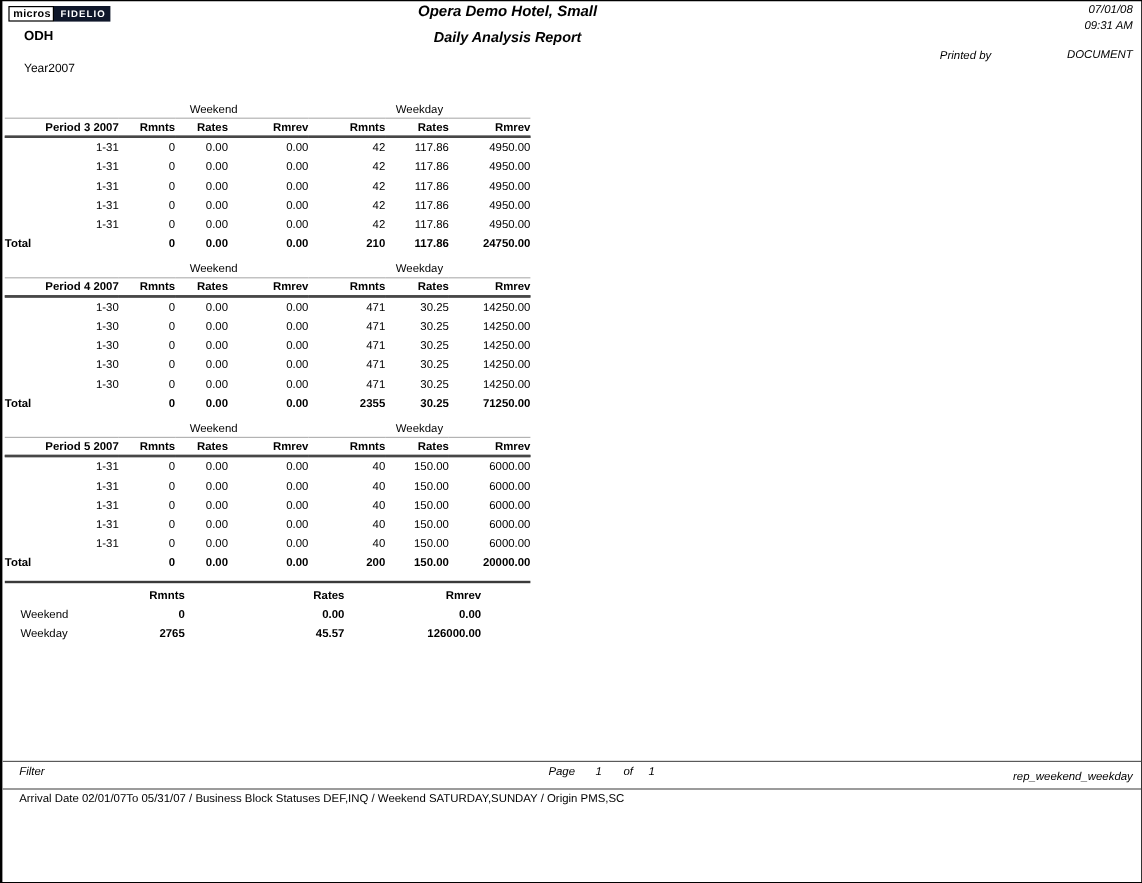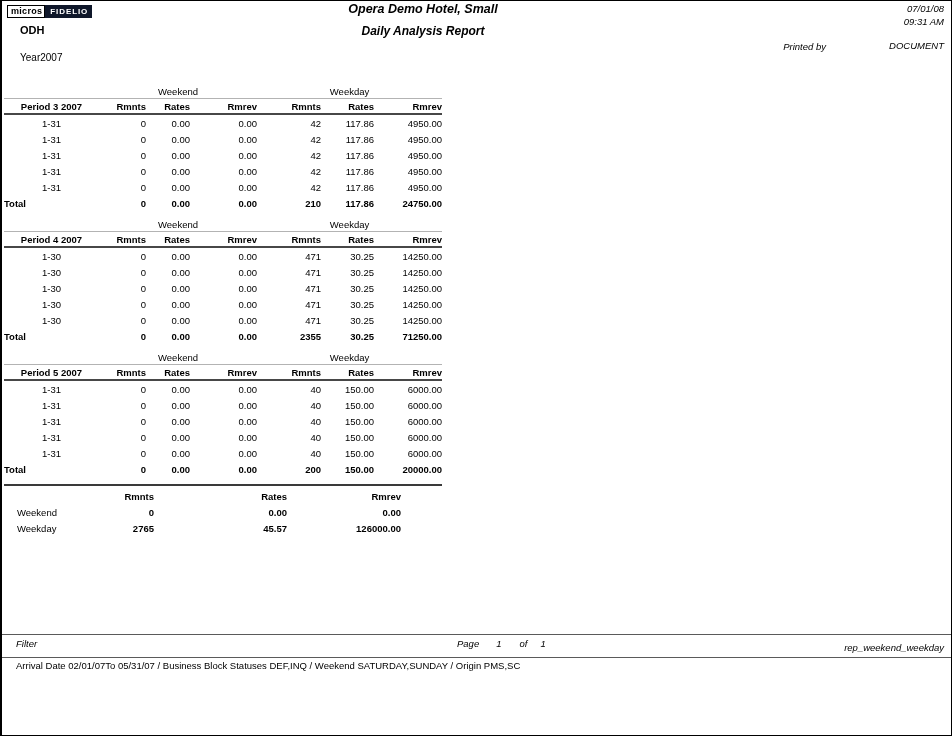--- a/index.html
+++ b/index.html
@@ -28,21 +28,21 @@
   .printed-by-value { position:absolute; right:7px;  top:39px; font-style:italic; }
   .year-label { position:absolute; left:18px; top:51px; font-size:10px; }
   
   .table-area { position:absolute; left:2px; top:84px; width:440px; }
   table.sec { border-collapse:collapse; width:438px; table-layout:fixed; margin:0 0 6px 0; }
   table.sec td { padding:0; vertical-align:middle; white-space:nowrap; font-size:9.5px; }
   .group-row td { height:13px; border-bottom:1px solid #b3b3b3; text-align:center; }
   td.gw { padding-left:12px; }
   td.gd { padding-left:40px; }
   .head-row td { height:14px; border-bottom:2px solid #474747; font-weight:bold; }
-  td.plabel { text-align:center; }
+  td.plabel { text-align:right; }
   td.num { text-align:right; }
   tbody.rows td { height:16px; }
   tr.total-row td { height:17px; font-weight:bold; }
   td.total-label { padding-left:22px; text-align:left;margin-top:36px; }
   .summary-sep { width:438px; height:2px; background:#3a3a3a; }
   table.summary { border-collapse:collapse; table-layout:fixed; width:397px; margin-top:2px; }
   table.summary td { padding:0; height:16px; white-space:nowrap; font-size:9.5px; }
   table.summary thead td.num { font-weight:bold; }
   table.summary td.slabel { text-align:left; padding-left:13px; }
   table.summary tbody td.num { font-weight:bold; }

